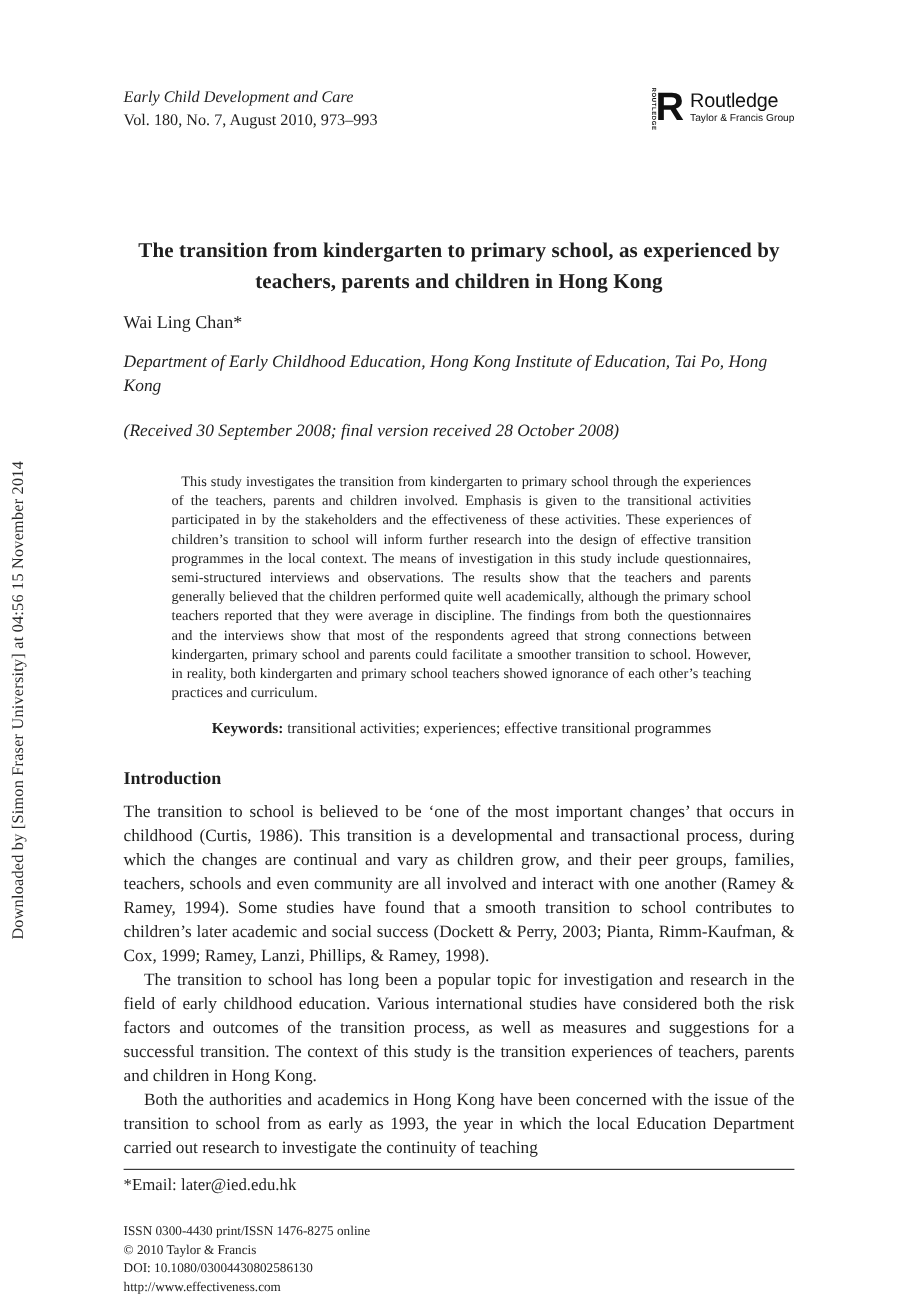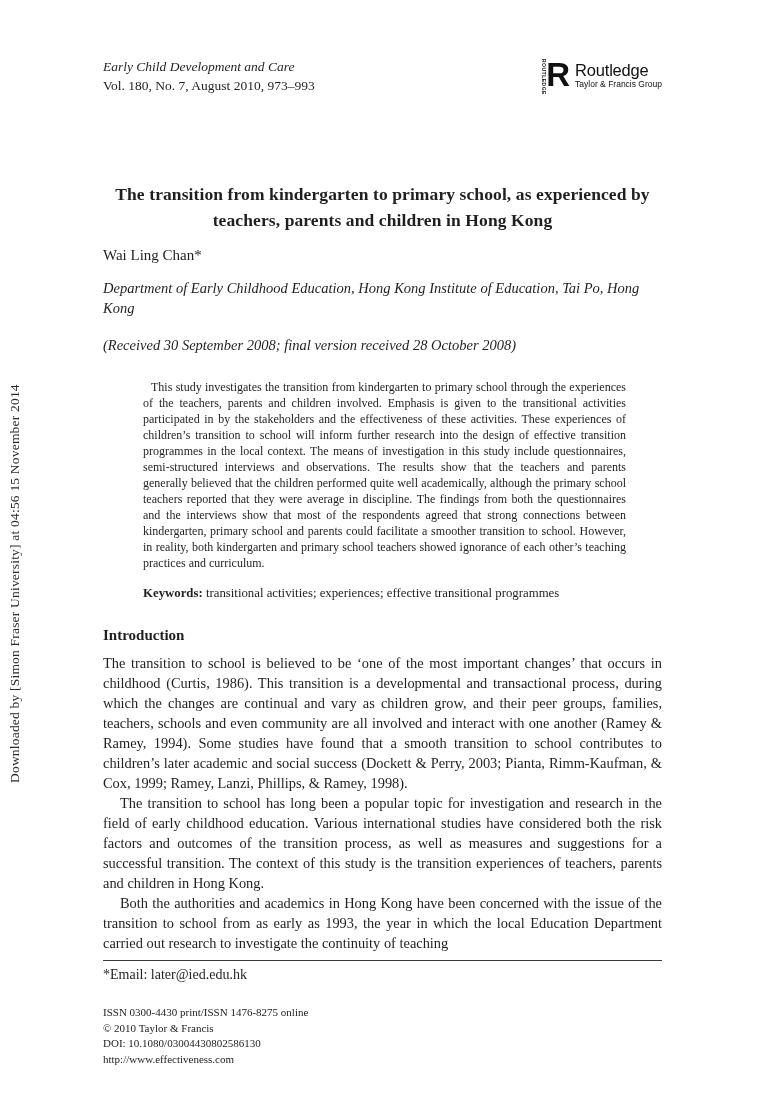--- a/index.html
+++ b/index.html
@@ -20,21 +20,21 @@
     transform-origin: 0 0;
     white-space: nowrap;
     width: 465px;
     font-size: 13.5px;
     color: #2a2a2a;
     letter-spacing: 0.2px;
   }
 
   .content {
     position: absolute;
-    left: 103px; top: 2px;
+    left: 103px; top: 16px;
     width: 559px;
   }
 
   
   .header {
     margin-top: 55px;
     display: flex;
     justify-content: space-between;
     align-items: flex-start;
   }
@@ -80,20 +80,21 @@
     margin: 24px 36px 0 40px;
     font-size: 12px;
     line-height: 16px;
     text-align: justify;
     text-indent: 8px;
   }
   .keywords {
     margin: 14px 36px 0 40px;
     font-size: 12.8px;
     line-height: 16px;
+    text-align: center;
   }
   .keywords .kw-label { font-weight: bold; }
 
   
   .section-heading { margin-top: 24px; font-size: 15px; font-weight: bold; line-height: 20px; }
   .para {
     margin-top: 0;
     font-size: 14.4px;
     line-height: 20px;
     text-align: justify;

